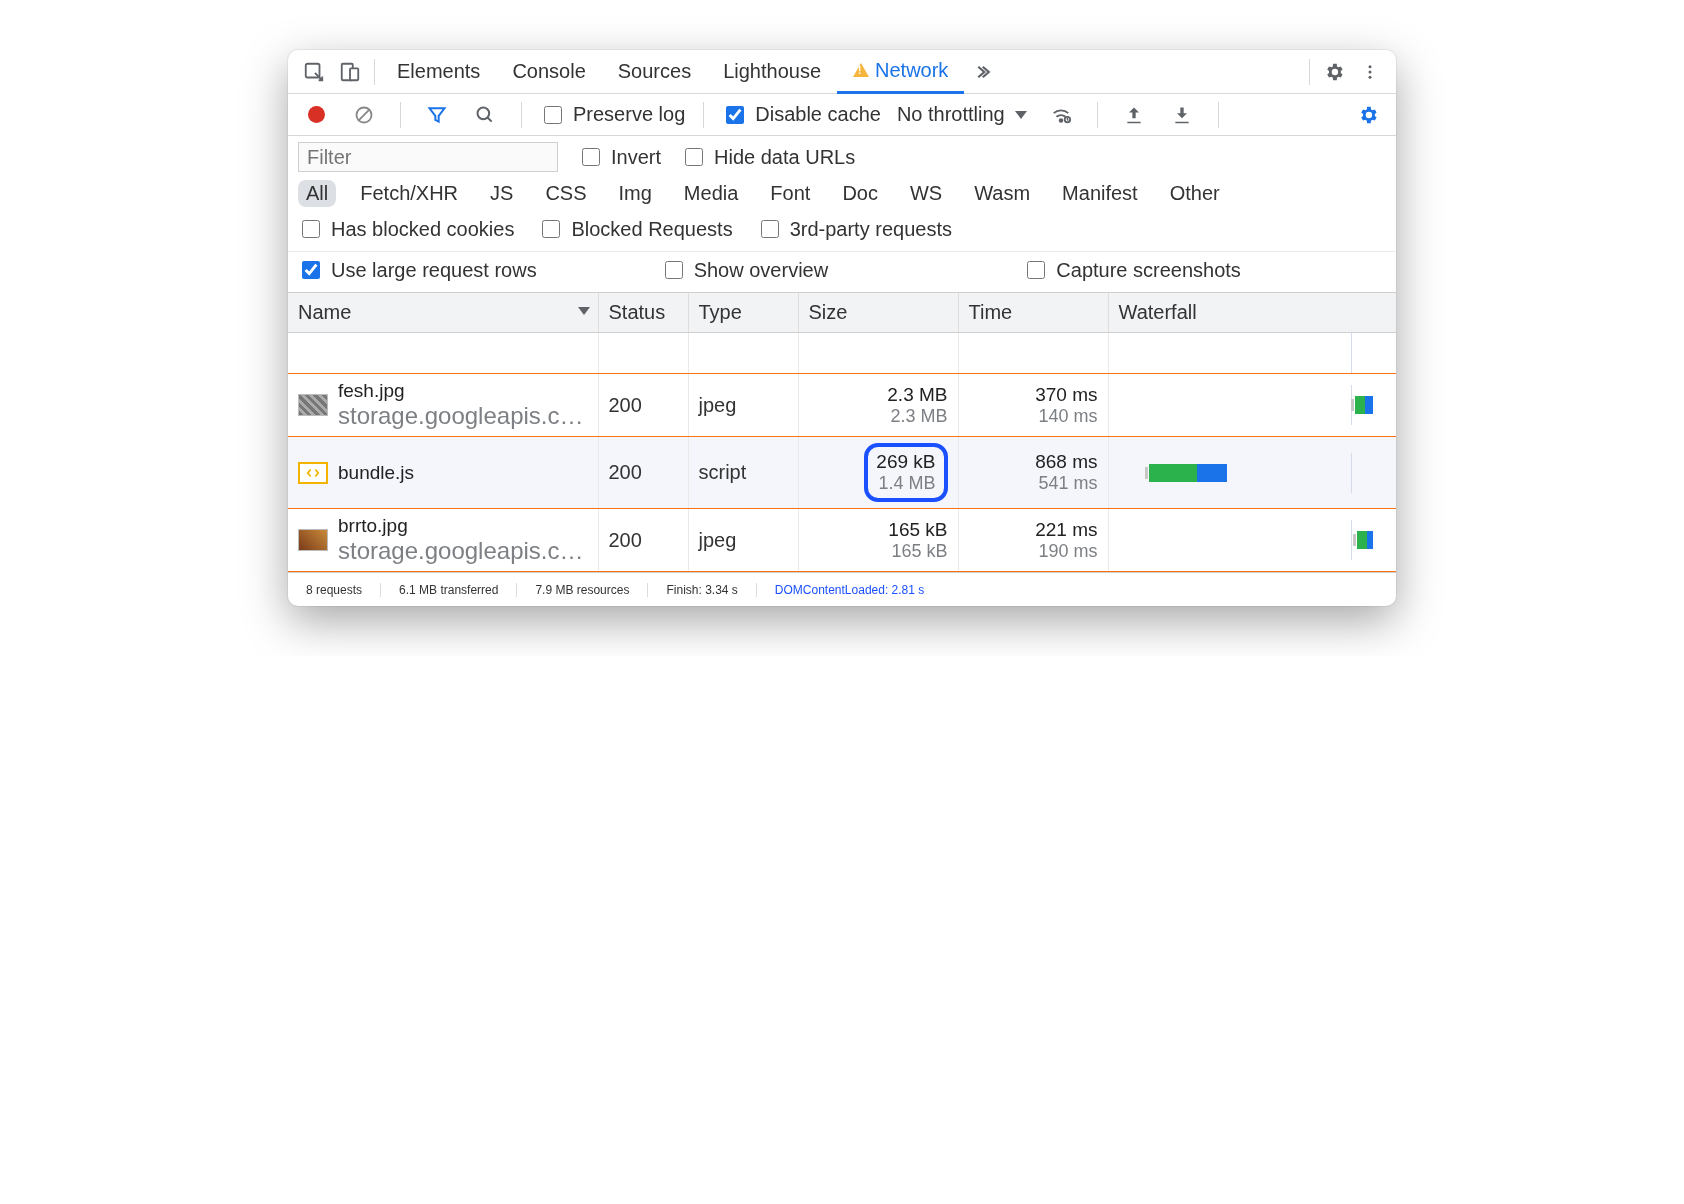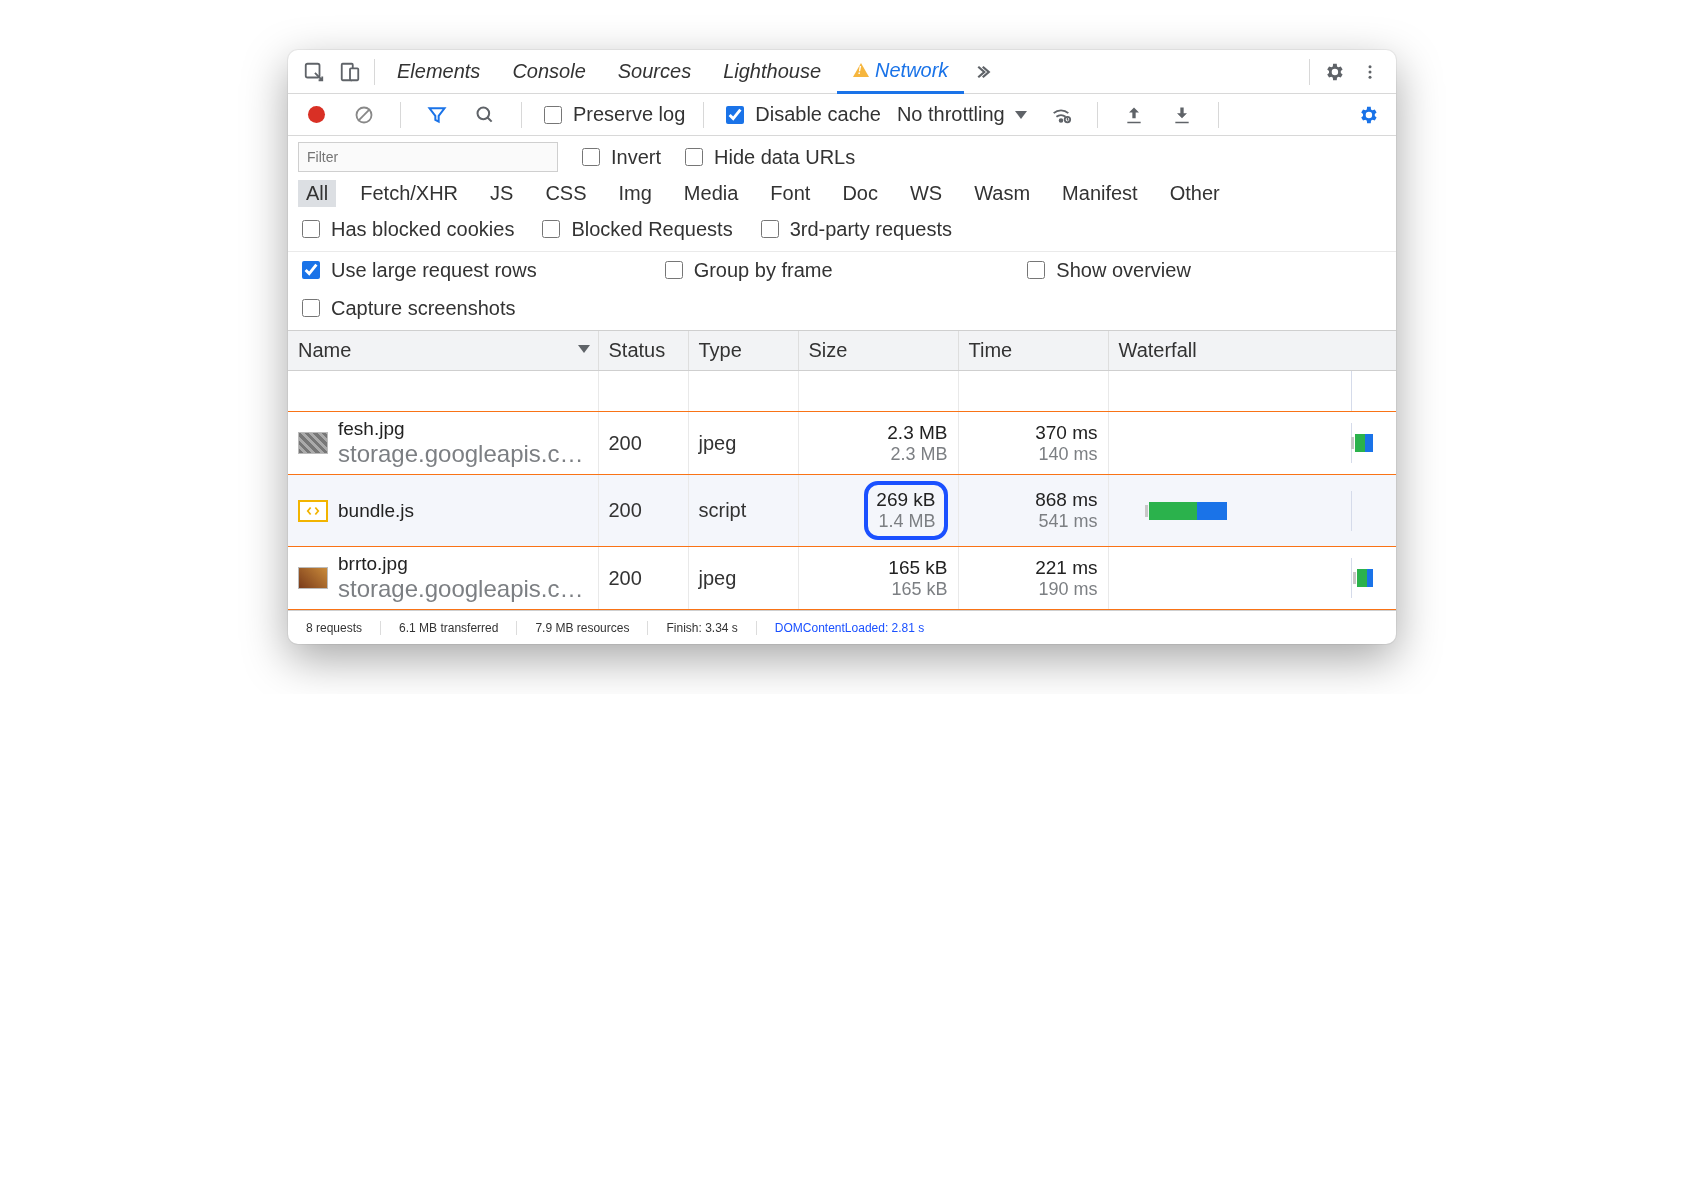--- a/index.html
+++ b/index.html
@@ -32,41 +32,41 @@
   .dot { width: 13px; height: 13px; border-radius: 50%; }
   .dot.red { background:#ff5f57; } .dot.yellow { background:#febc2e; } .dot.green { background:#28c840; }
   .title { position:absolute; left:0; right:0; text-align:center; font-weight:600; font-size:15px; color:#3a3a3a; pointer-events:none; }
 
   .tabs-row {
     display:flex; align-items:center; height:44px; padding:0 8px;
     border-bottom:1px solid #d8d8d8; gap:0;
   }
   .iconbtn { width:36px; height:34px; display:flex; align-items:center; justify-content:center; color:#5f6368; cursor:pointer;}
   .vdiv { width:1px; height:26px; background:#d8d8d8; margin:0 6px; }
-  .tab { padding:0 16px; height:44px; display:flex; align-items:center; color:#333; cursor:pointer; gap:6px;font-style:italic;}
+  .tab { padding:0 16px; height:44px; display:flex; align-items:center; color:#333; cursor:pointer; gap:6px;}
   .tab.active { color:#1a73e8; border-bottom:3px solid #1a73e8; font-weight:400;}
   .spacer { flex:1; }
   .warn-tri { width:0;height:0;border-left:8px solid transparent;border-right:8px solid transparent;border-bottom:14px solid #f6b63e; position:relative;}
   .warn-tri::after{content:"!"; position:absolute; left:-3px; top:2px; font-size:10px; font-weight:700; color:#fff;}
 
   .toolbar {
     display:flex; align-items:center; height:42px; padding:0 10px; gap:12px;
     border-bottom:1px solid #d8d8d8;
   }
   .rec { width:17px; height:17px; border-radius:50%; background:#d93025; }
   .chk { display:flex; align-items:center; gap:8px; }
   .chk input { width:18px; height:18px; accent-color:#1a73e8;}
   .sel { color:#333; display:flex; align-items:center; gap:10px; padding:0 4px;}
   .caret { width:0;height:0;border-left:6px solid transparent;border-right:6px solid transparent;border-top:8px solid #5f6368;}
 
   .filterbar { padding:6px 10px 0 10px; }
   .filter-row1 { display:flex; align-items:center; gap:20px; }
-  .filter-input { width:260px; height:30px; border:1px solid #cfcfcf; background:#fafafa; padding:2px 8px; font-size:14px; }
+  .filter-input { width:260px; height:30px; border:1px solid #cfcfcf; background:#fafafa; padding:2px 8px; font-size:20px; }
   .type-row { display:flex; align-items:center; gap:16px; padding:8px 0 6px 0; flex-wrap:wrap;}
-  .type-pill { padding:2px 8px; border-radius:0; cursor:pointer;}
+  .type-pill { padding:2px 8px; border-radius:8px; cursor:pointer;}
   .type-pill.sel { background:#dcdfe3; }
   .check-row { display:flex; align-items:center; gap:24px; padding:4px 0 10px 0; flex-wrap:wrap;}
   .opts-grid { display:grid; grid-template-columns: 1fr 1fr 1fr; padding:6px 10px 10px 10px; row-gap:14px; border-bottom:1px solid #cfcfcf; border-top:1px solid #eaeaea;}
 
   table { width:100%; border-collapse:collapse; table-layout:fixed;}
   thead th { text-align:left; font-weight:400; color:#333; background:#f2f3f5; padding:8px 10px; border-bottom:1px solid #cfcfcf; border-right:1px solid #dedede; position:relative;}
   thead th:last-child{border-right:none;}
   .sort-caret { position:absolute; right:8px; top:14px; width:0;height:0;border-left:6px solid transparent;border-right:6px solid transparent;border-top:8px solid #5f6368;}
   tbody td { padding:6px 10px; border-bottom:1px solid #f97316; border-right:1px solid #e9e9e9; vertical-align:middle;}
   tbody td:last-child{border-right:none;}
@@ -252,24 +252,20 @@
     </div>
   </div>
 
   <div class="opts-grid">
     <label class="chk">
         <input type="checkbox" checked="" style="">
         <span>Use large request rows</span>
       </label>
     <label class="chk">
         <input type="checkbox" style="">
-        <span>Group by frame</span>
-      </label>
-    <label class="chk">
-        <input type="checkbox" style="">
         <span>Show overview</span>
       </label>
     <label class="chk">
         <input type="checkbox" style="">
         <span>Capture screenshots</span>
       </label>
   </div>
 
   <table>
     <colgroup>

